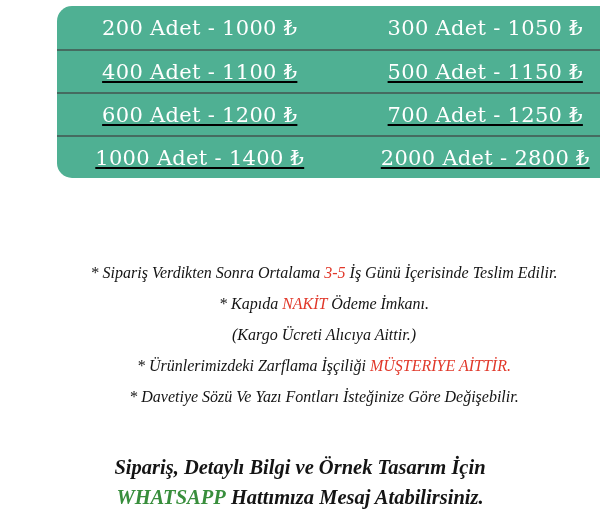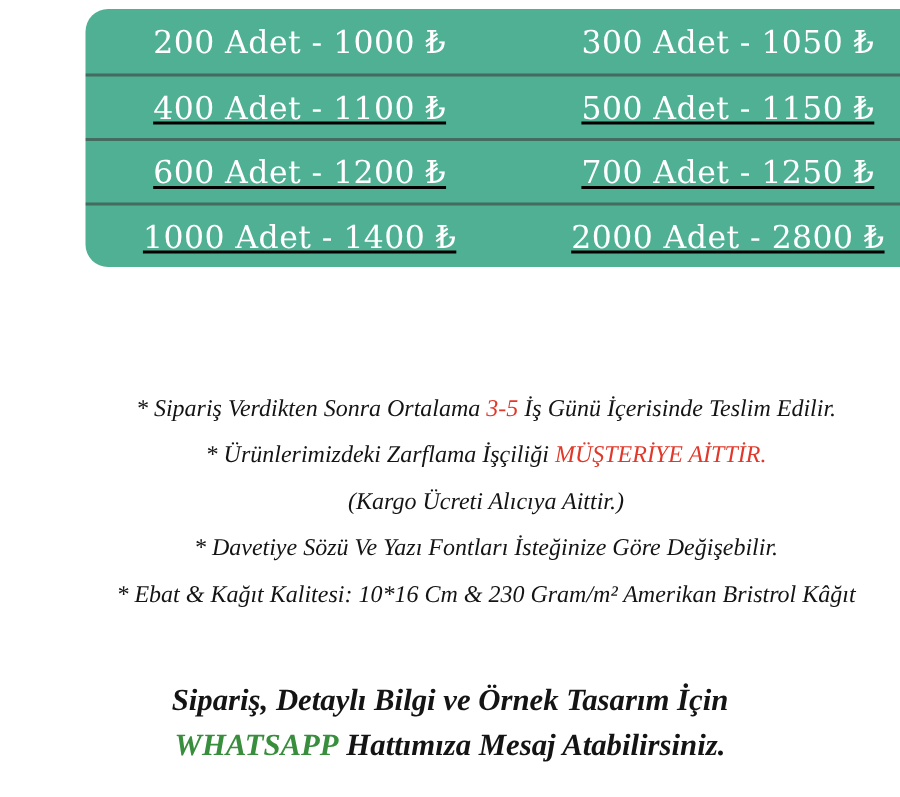--- a/index.html
+++ b/index.html
@@ -80,24 +80,24 @@
         <div class="price-cell">700 Adet - 1250 ₺</div>
       </div>
     <div class="price-row">
         <div class="price-cell">1000 Adet - 1400 ₺</div>
         <div class="price-cell">2000 Adet - 2800 ₺</div>
       </div>
   </div>
 
   <div class="notes">
     <div class="note-line"><span>* Sipariş Verdikten Sonra Ortalama </span><span class="seg-red">3-5</span><span> İş Günü İçerisinde Teslim Edilir.</span></div>
+    <div class="note-line"><span>* Kapıda </span><span class="seg-red">NAKİT</span><span> Ödeme İmkanı.</span></div>
+    <div class="note-line"><span>(Kargo Ücreti Alıcıya Aittir.)</span></div>
     <div class="note-line"><span>* Ürünlerimizdeki Zarflama İşçiliği </span><span class="seg-red">MÜŞTERİYE AİTTİR.</span></div>
-    <div class="note-line"><span>(Kargo Ücreti Alıcıya Aittir.)</span></div>
     <div class="note-line"><span>* Davetiye Sözü Ve Yazı Fontları İsteğinize Göre Değişebilir.</span></div>
-    <div class="note-line"><span>* Ebat &amp; Kağıt Kalitesi: 10*16 Cm &amp; 230 Gram/m² Amerikan Bristrol Kâğıt</span></div>
   </div>
 
   <div class="footer">
     <div class="footer-line">Sipariş, Detaylı Bilgi ve Örnek Tasarım İçin</div>
     <div class="footer-line"><span class="seg-green">WHATSAPP</span><span> Hattımıza Mesaj Atabilirsiniz.</span></div>
   </div>
 
 </div>
 
 </body></html>

